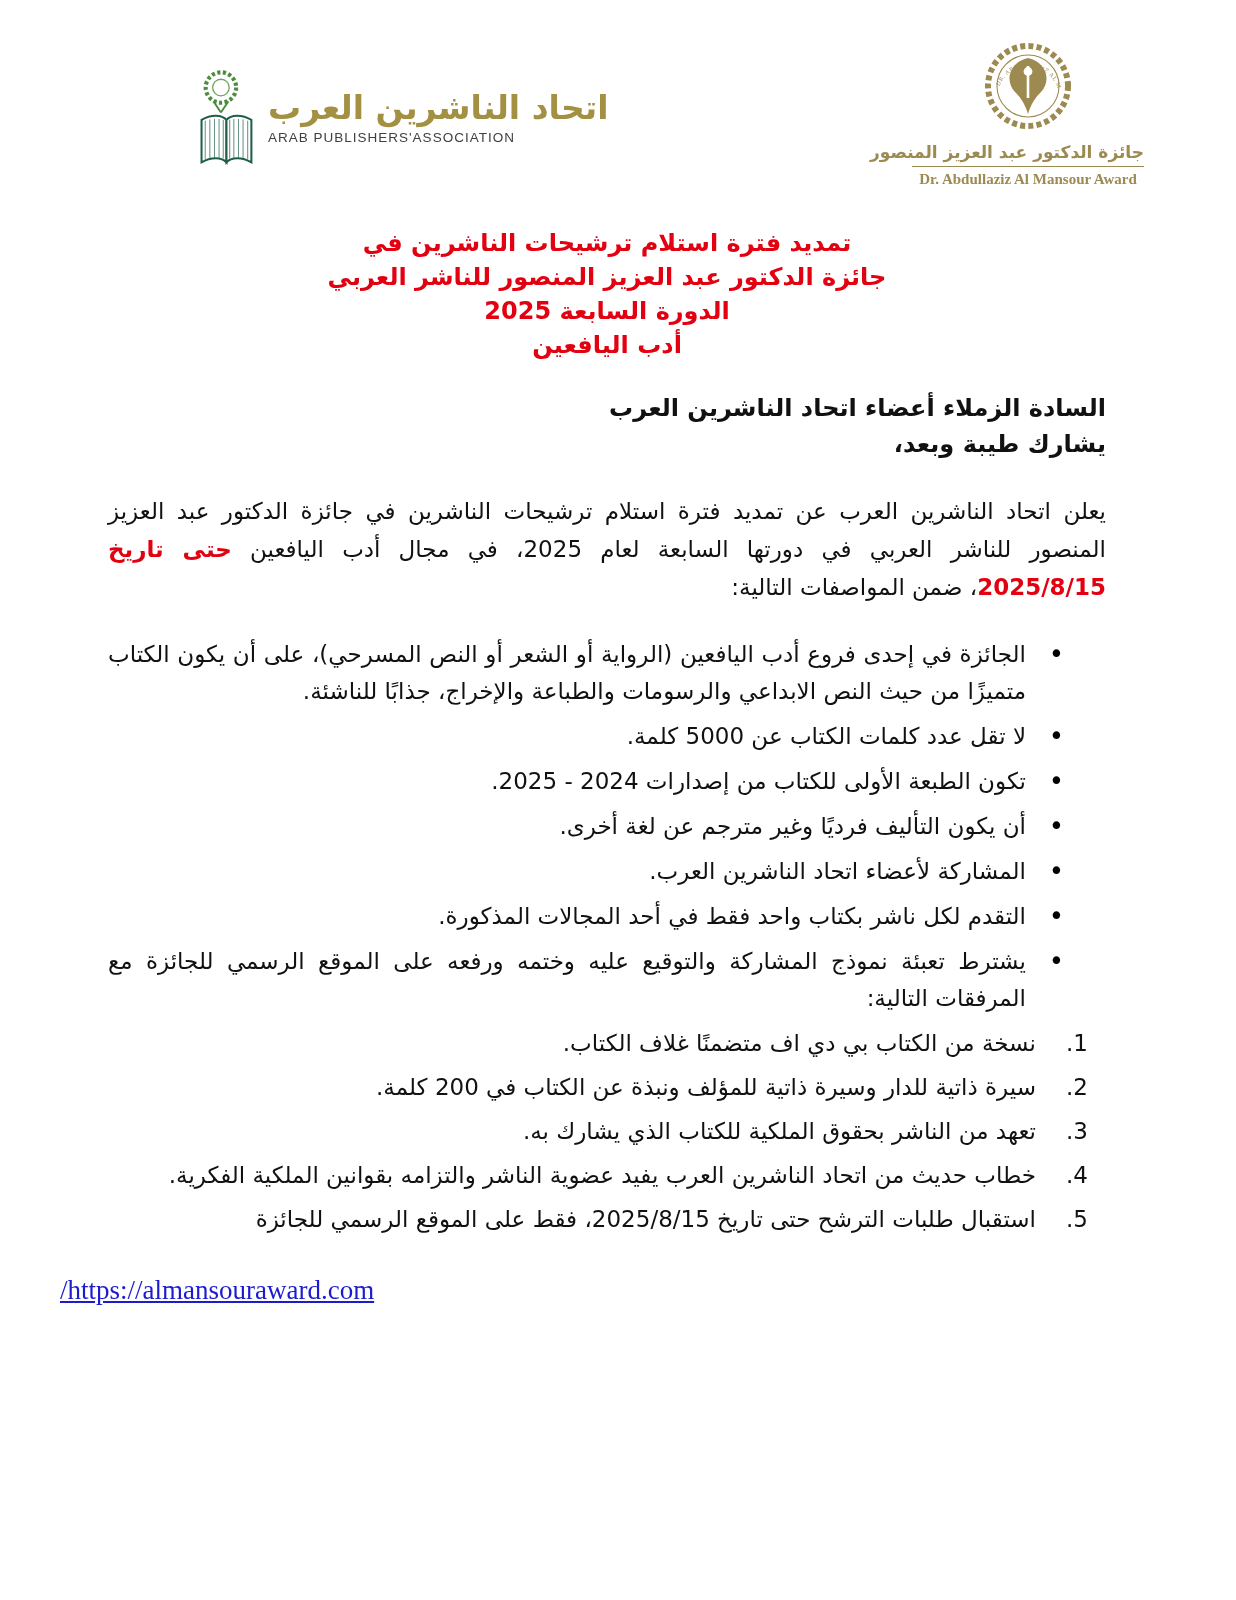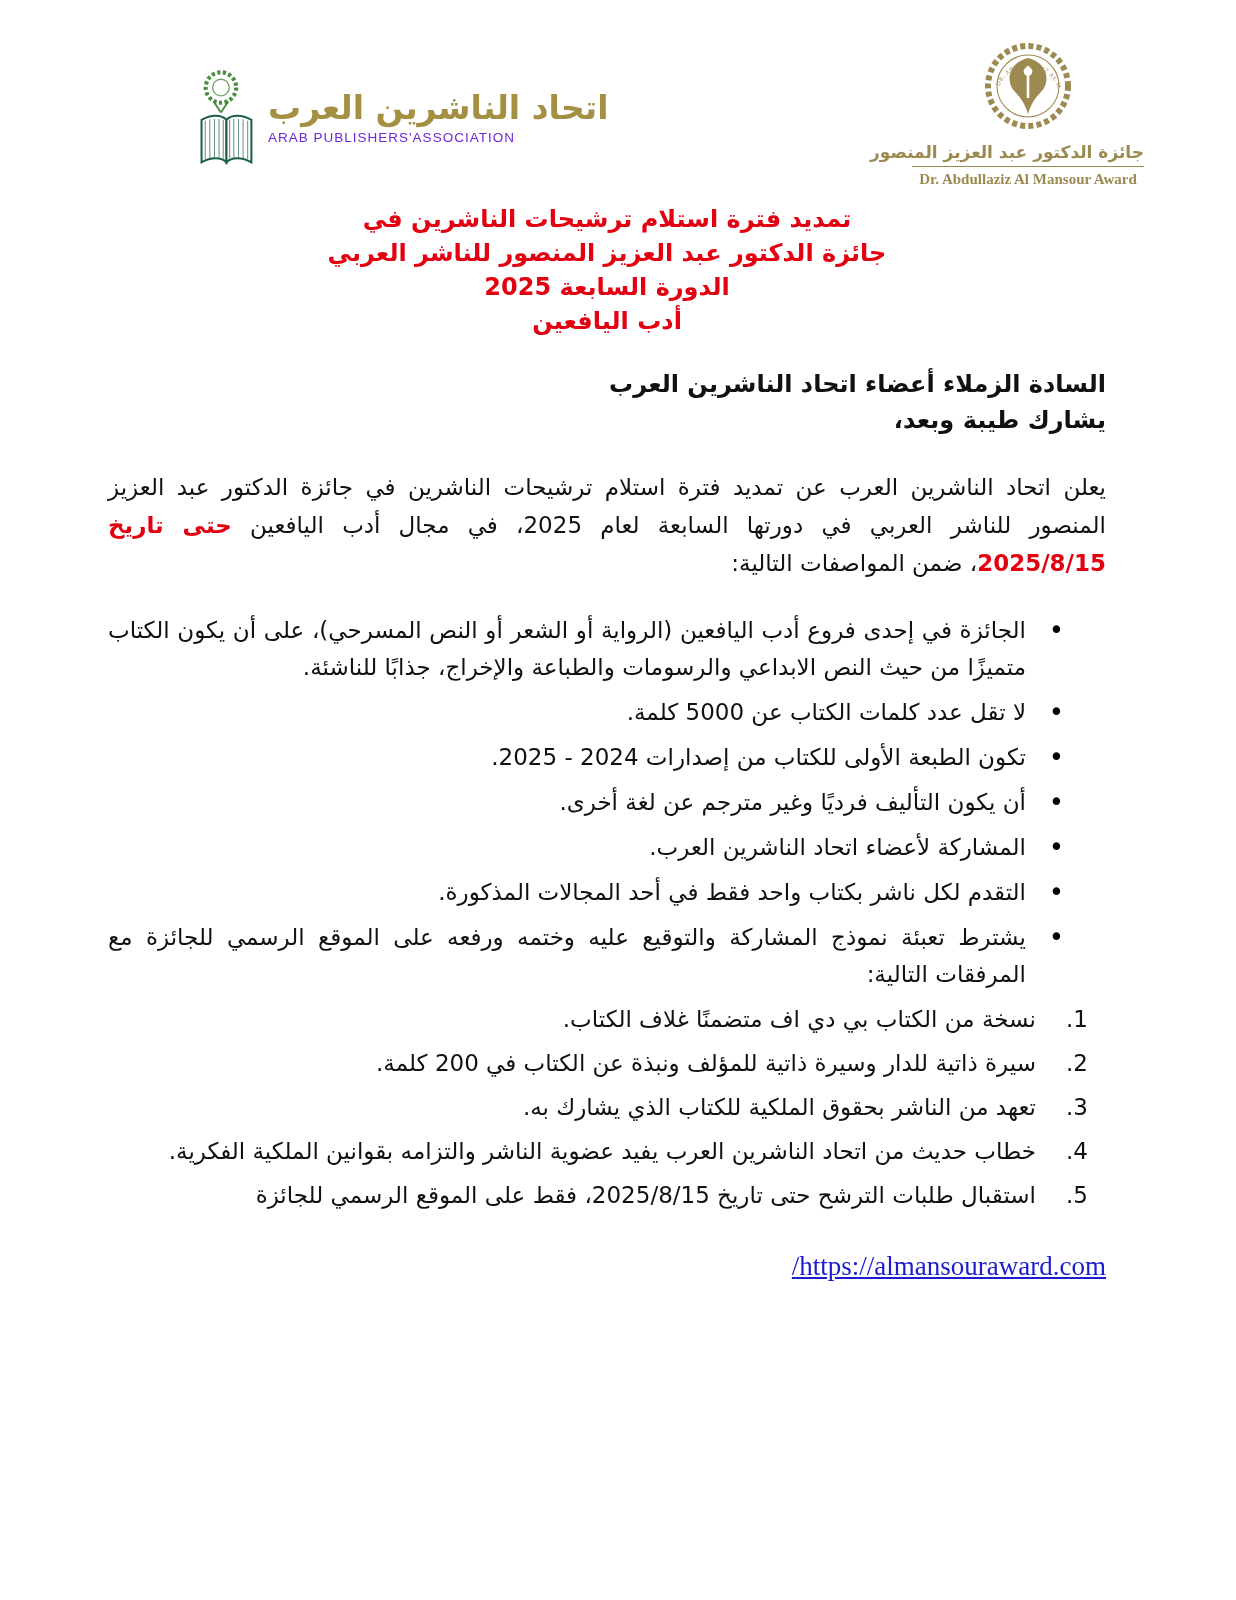--- a/index.html
+++ b/index.html
@@ -9,46 +9,46 @@
     margin:0 auto;
   }
   
   .logos{display:flex;justify-content:space-between;align-items:flex-start;
          padding:38px 92px 0 196px;}
   .apa-logo{display:flex;margin-top:24px;align-items:flex-start;}
   .apa-icon{width:72px;flex:0 0 auto;}
   .apa-text{display:flex;flex-direction:column;margin-top:28px;}
   .apa-arabic{font-size:33px;font-weight:bold;color:#a39043;line-height:36px;
               white-space:nowrap;direction:rtl;}
-  .apa-english{font-size:13.5px;color:#6d28d9;letter-spacing:1px;margin-top:4px;
+  .apa-english{font-size:13.5px;color:#404040;letter-spacing:1px;margin-top:4px;
                font-family:"Liberation Sans",sans-serif;white-space:nowrap;}
   .award-logo{display:flex;flex-direction:column;align-items:center;width:232px;}
   .award-arabic{font-size:17px;font-weight:bold;color:#9c8a50;direction:rtl;
                 padding-bottom:4px;border-bottom:1.5px solid #9c8a50;width:100%;
                 text-align:center;white-space:nowrap;}
   .award-english{font-size:15px;font-weight:bold;color:#9c8a50;margin-top:4px;
                  font-family:"Liberation Serif",serif;white-space:nowrap;}
   
   .content{padding:0 130px 0 108px;direction:rtl;}
-  .title-block{margin-top:14px;text-align:center;font-weight:bold;
+  .title-block{margin-top:38px;text-align:center;font-weight:bold;
                font-size:24px;line-height:34px;color:#e30010;}
   .greeting{margin-top:28px;font-weight:bold;font-size:24px;line-height:36px;
             text-align:right;}
   .intro{margin-top:30px;font-size:23px;line-height:38px;text-align:justify;}
   .intro .red{color:#e30010;font-weight:bold;}
   ul.specs{margin:30px 0 0 0;padding:0;list-style:none;font-size:23px;line-height:37px;}
   ul.specs li{position:relative;padding-right:80px;margin-bottom:8px;text-align:justify;}
   ul.specs li::before{content:"\2022";position:absolute;right:42px;top:0;
                       font-size:26px;line-height:37px;color:#000;}
   ol.attachments{margin:8px 0 0 0;padding:0;list-style:none;counter-reset:att;
                  font-size:23px;line-height:37px;}
   ol.attachments li{position:relative;padding-right:70px;margin-bottom:7px;text-align:right;}
   ol.attachments li::before{content:counter(att) ".";counter-increment:att;
                       position:absolute;right:18px;top:0;}
-  .link-row{padding:30px 130px 0 60px;direction:ltr;text-align:right;}
+  .link-row{padding:30px 130px 0 60px;direction:ltr;text-align:left;}
   .link-row a{color:#1b1bd0;text-decoration:underline;font-size:27px;cursor:pointer;
               font-family:"Liberation Serif",serif;}
 </style>
 </head>
 <body>
 
 <div class="page">
 
   <div class="logos">
 

